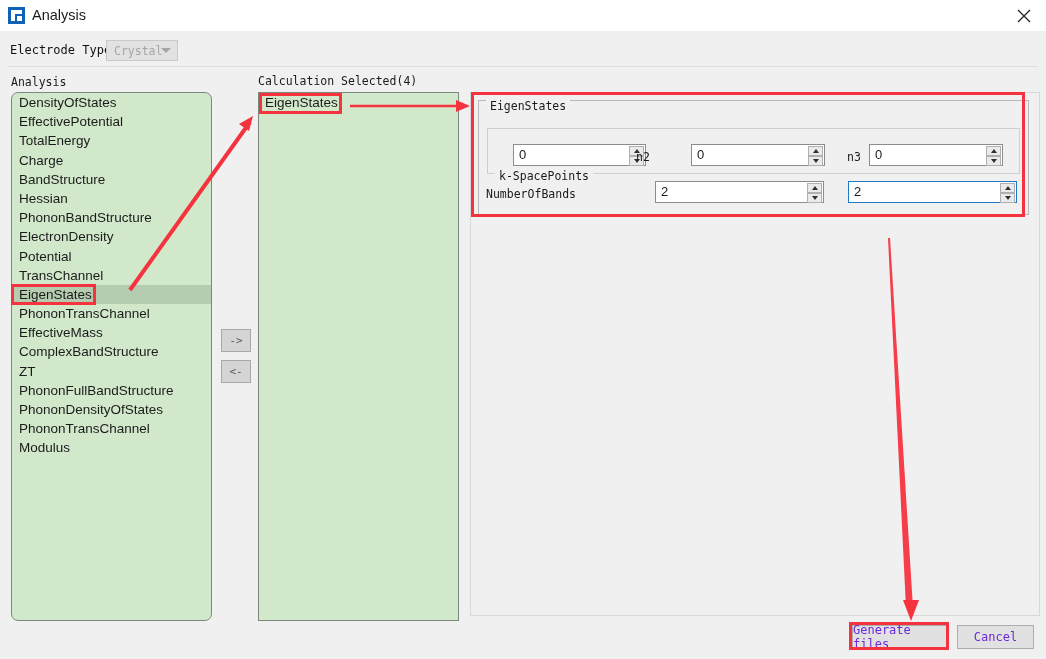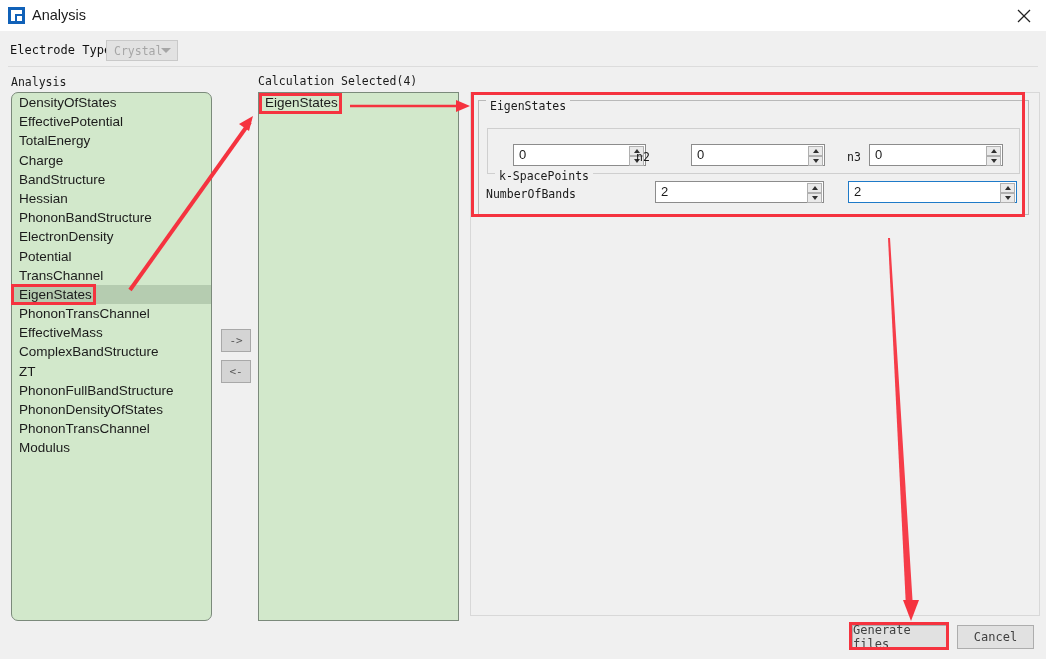--- a/index.html
+++ b/index.html
@@ -132,21 +132,21 @@
   .spin .btns div{
     flex:1;background:#eaeaea;border:1px solid #b0b0b0;
     display:flex;align-items:center;justify-content:center;box-sizing:border-box;
   }
   .tri-up{width:0;height:0;border-left:3.5px solid transparent;border-right:3.5px solid transparent;border-bottom:4px solid #303030;}
   .tri-dn{width:0;height:0;border-left:3.5px solid transparent;border-right:3.5px solid transparent;border-top:4px solid #303030;}
 
   
   .dlgbtn{
     position:absolute;height:22px;background:#e1e1e1;border:1px solid #adadad;
-    font-family:"DejaVu Sans Mono", monospace;font-size:12px;color:#404040;
+    font-family:"DejaVu Sans Mono", monospace;font-size:12px;color:#6d28d9;
     display:flex;align-items:center;justify-content:center;
   }
   #btn-generate{left:852px;top:625px;width:94px;}
   #btn-cancel{left:957px;top:625px;width:75px;}
 
   
   .redbox{position:absolute;border:3px solid #f5333f;box-sizing:border-box;pointer-events:none;}
   #rb-list-item{left:11px;top:284px;width:85px;height:21px;}
   #rb-sel-item{left:259px;top:93px;width:83px;height:21px;}
   #rb-panel{left:471px;top:92px;width:554px;height:125px;}

